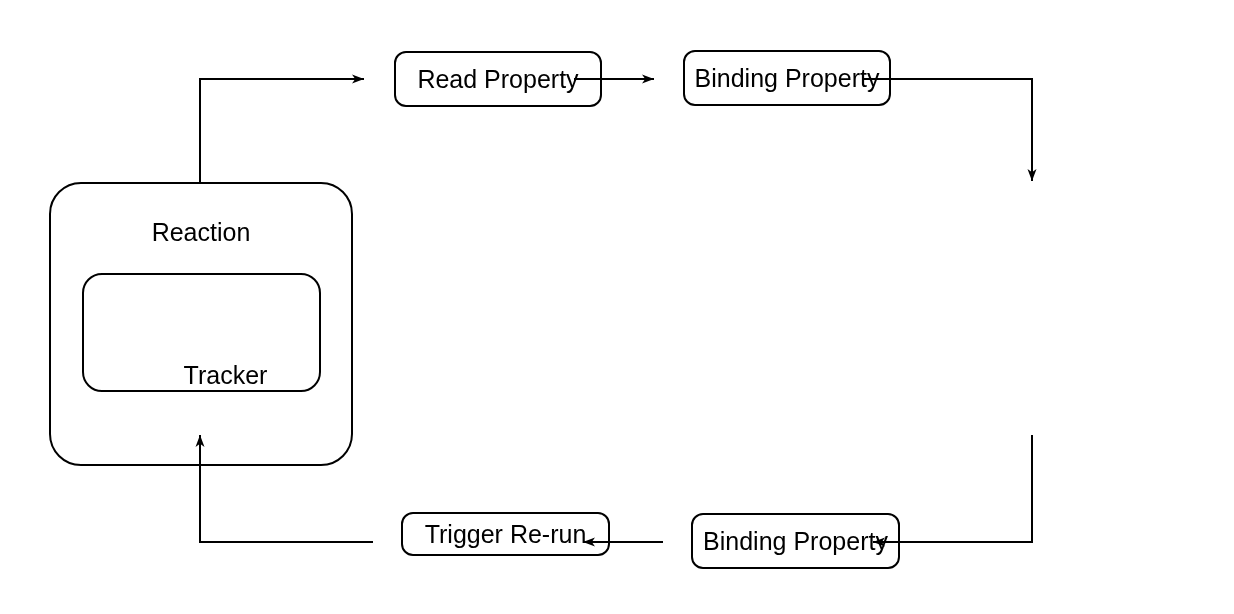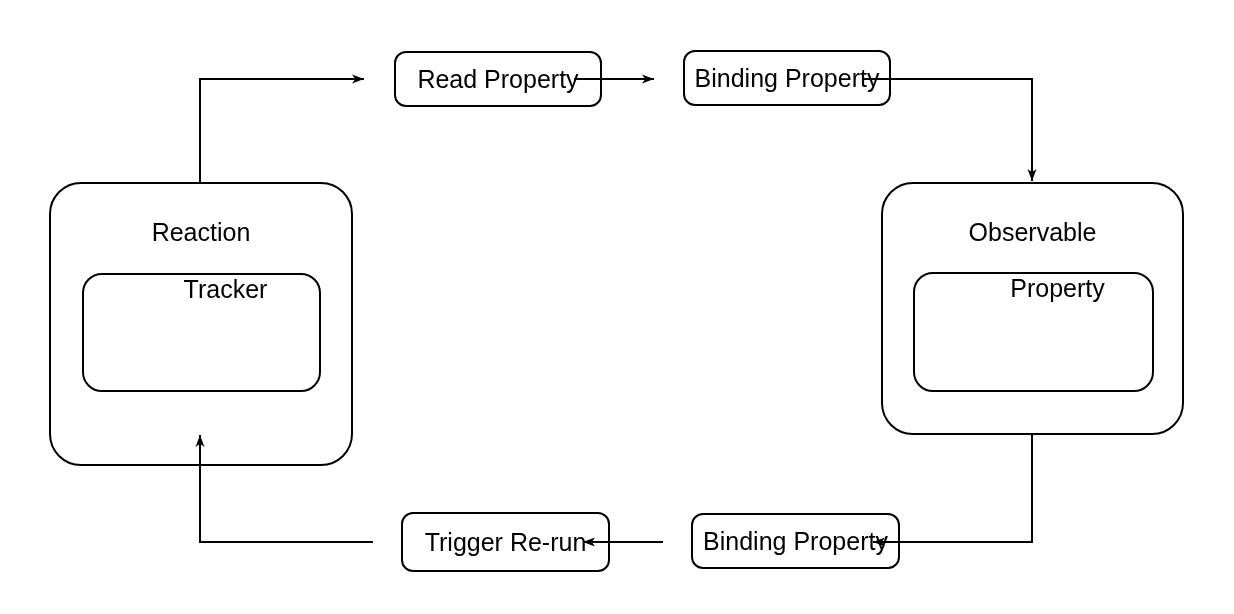--- a/index.html
+++ b/index.html
@@ -37,35 +37,35 @@
     font-size: 25px;
     line-height: 30px;
   }
   .node-inner {
     position: absolute;
     background: var(--fill, #ffffff);
     border: 2px solid var(--stroke, #000000);
     border-radius: 20px;
     box-sizing: border-box;
     display: flex;
-    align-items: flex-start;
+    align-items: flex-end;
     justify-content: center;
     font-size: 25px;
     white-space: nowrap;
     padding-left: 48px;
   }
   
   #reaction   { left: 49px;  top: 182px; width: 304px; height: 284px; }
   #tracker    { left: 31px;  top: 89px;  width: 239px; height: 119px; }
   #observable { left: 881px; top: 182px; width: 303px; height: 253px; }
   #property   { left: 30px;  top: 88px;  width: 241px; height: 120px; }
   #read-property    { left: 366px; top: 51px;  width: 208px; height: 56px; }
   #binding-property { left: 655px; top: 50px;  width: 208px; height: 56px; }
   #mutate-property  { left: 663px; top: 513px; width: 209px; height: 56px; }
-  #trigger-rerun    { left: 373px; top: 512px; width: 209px; height: 60px; }
+  #trigger-rerun    { left: 373px; top: 512px; width: 209px; height: 44px; }
   .edges {
     position: absolute;
     inset: 0;
     width: 100%;
     height: 100%;
     pointer-events: none;
   }
   .edge {
     fill: none;
     stroke: var(--stroke, #000000);
@@ -77,26 +77,20 @@
 
 <div class="canvas" style="--stroke: #000000; --fill: #ffffff; --bg: #ffffff; --text: #000000;">
 
   <div class="node node-big" id="reaction">
     <div class="big-label">Reaction</div>
     <div class="node-inner" id="tracker">
       <span>Tracker</span>
     </div>
   </div>
 
-  <div class="node node-big" id="observable">
-    <div class="big-label">Observable</div>
-    <div class="node-inner" id="property">
-      <span>Property</span>
-    </div>
-  </div>
 
   <div class="node node-small" id="read-property">
     <span>Read Property</span>
   </div>
 
   <div class="node node-small" id="binding-property">
     <span>Binding Property</span>
   </div>
 
   <div class="node node-small" id="mutate-property">

